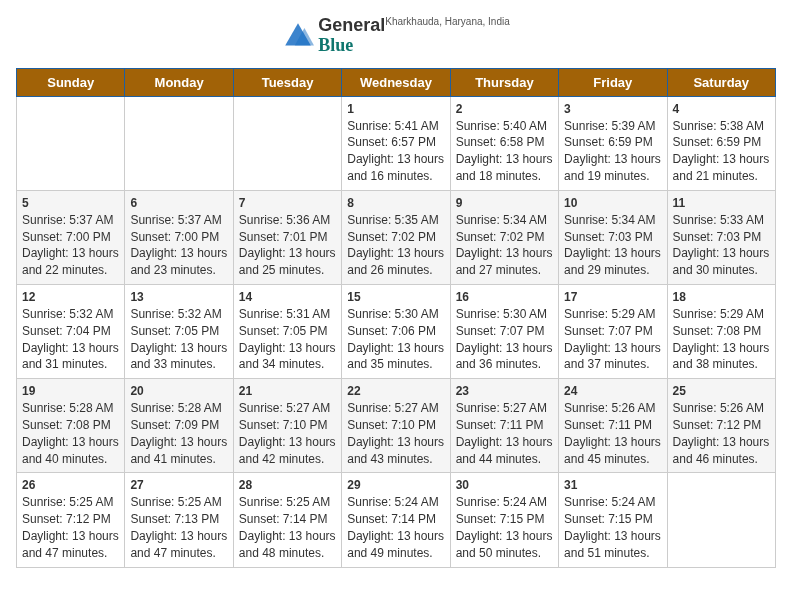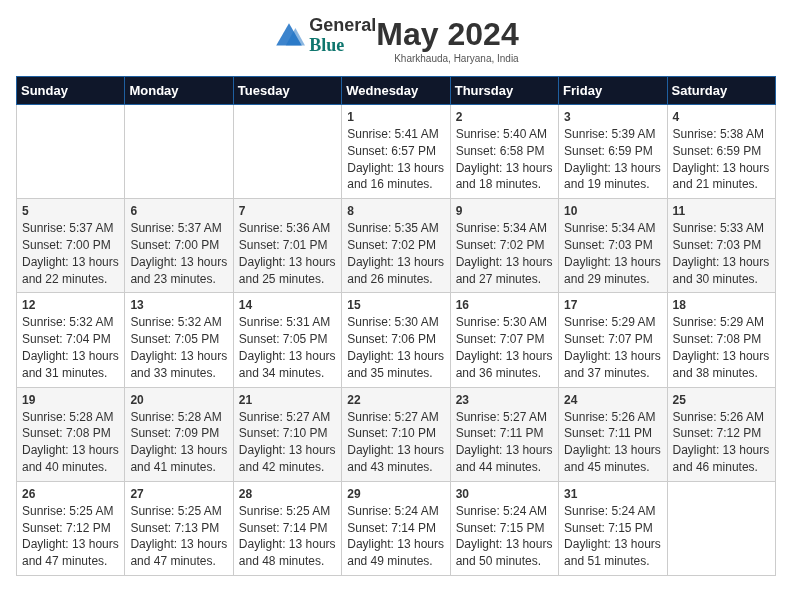--- a/index.html
+++ b/index.html
@@ -43,26 +43,26 @@
     .location {
       font-size: 10px;
       color: #555;
     }
     .calendar {
       width: 100%;
       border-collapse: collapse;
       border: 1px solid #ccc;
     }
     .calendar th {
-      background-color: #0f172a;
+      background-color: #a16207;
       color: #fff;
       font-size: 13px;
       font-weight: bold;
       padding: 6px 4px;
-      text-align: left;
+      text-align: center;
       border: 1px solid #1e5fa0;
     }
     .calendar td {
       vertical-align: top;
       border: 1px solid #ccc;
       padding: 5px 5px;
       width: 108px;
       min-height: 80px;
       font-size: 10.5px;
       color: #333;
@@ -101,21 +101,20 @@
     <svg class="logo-icon" viewBox="0 0 40 40" xmlns="http://www.w3.org/2000/svg">
       <polygon points="20,4 36,32 4,32" fill="#1a6fc4" opacity="0.85"></polygon>
       <polygon points="28,10 40,32 16,32" fill="#1a6fc4" opacity="0.5"></polygon>
     </svg>
     <div class="logo-text">
       <span class="logo-general">General</span><br>
       <span class="logo-blue">Blue</span>
     </div>
   </div>
   <div class="title-block">
-    <div class="month-year">May 2024</div>
     <div class="location">Kharkhauda, Haryana, India</div>
   </div>
 </div>
 
 <table class="calendar">
   <thead>
     <tr>
     <th>Sunday</th>
         <th>Monday</th>
         <th>Tuesday</th>

